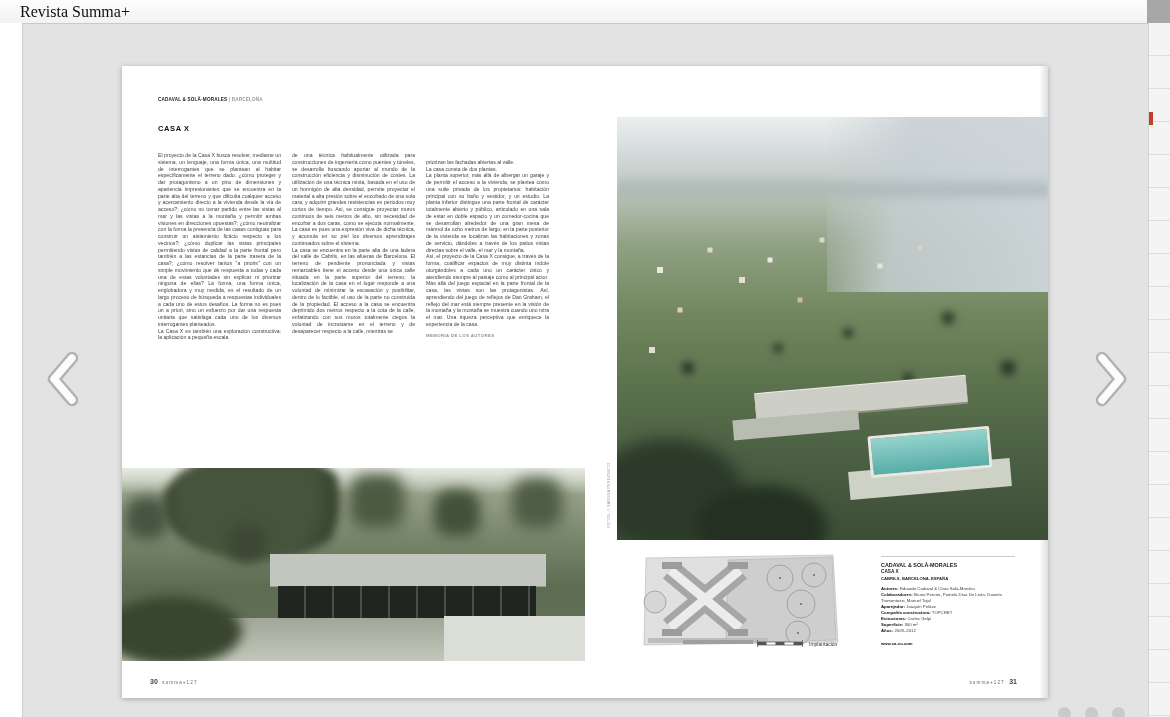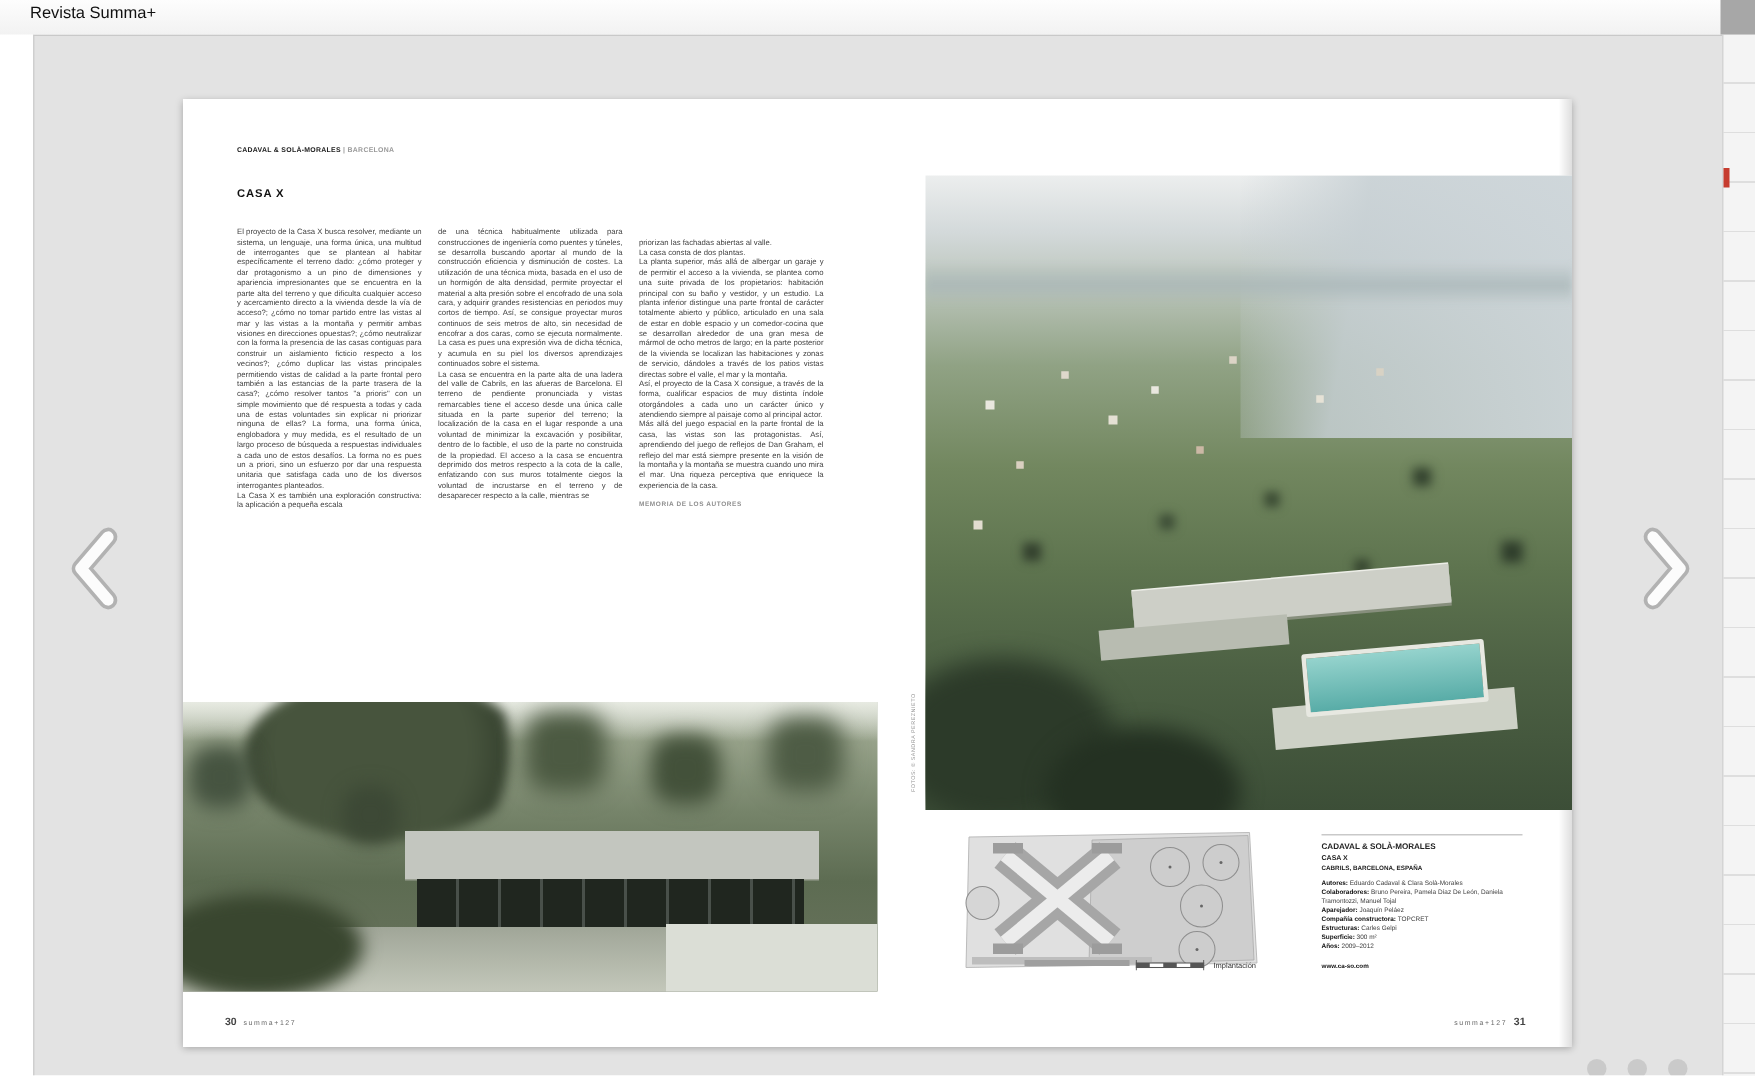--- a/index.html
+++ b/index.html
@@ -8,21 +8,21 @@
     background:#ffffff;font-family:"Liberation Sans",sans-serif;
     -webkit-font-smoothing:antialiased;
   }
   
   .titlebar{
     position:absolute;left:0;top:0;width:1170px;height:23px;
     background:linear-gradient(#fdfdfd,#f2f2f2);
     z-index:30;
   }
   .titlebar .title{
-    position:absolute;left:20px;top:3px;font-size:11px;color:#111;
+    position:absolute;left:20px;top:3px;font-size:16px;color:#111;font-family:Liberation Serif, serif;
   }
   .corner-block{
     position:absolute;left:1147px;top:0;width:23px;height:23px;
     background:#a7a7a7;z-index:31;
   }
   .viewer{
     position:absolute;left:22px;top:23px;width:1148px;height:694px;
     background:#e3e3e3;border-left:1px solid #cfcfcf;border-top:1px solid #c9c9c9;
     box-sizing:border-box;
   }

